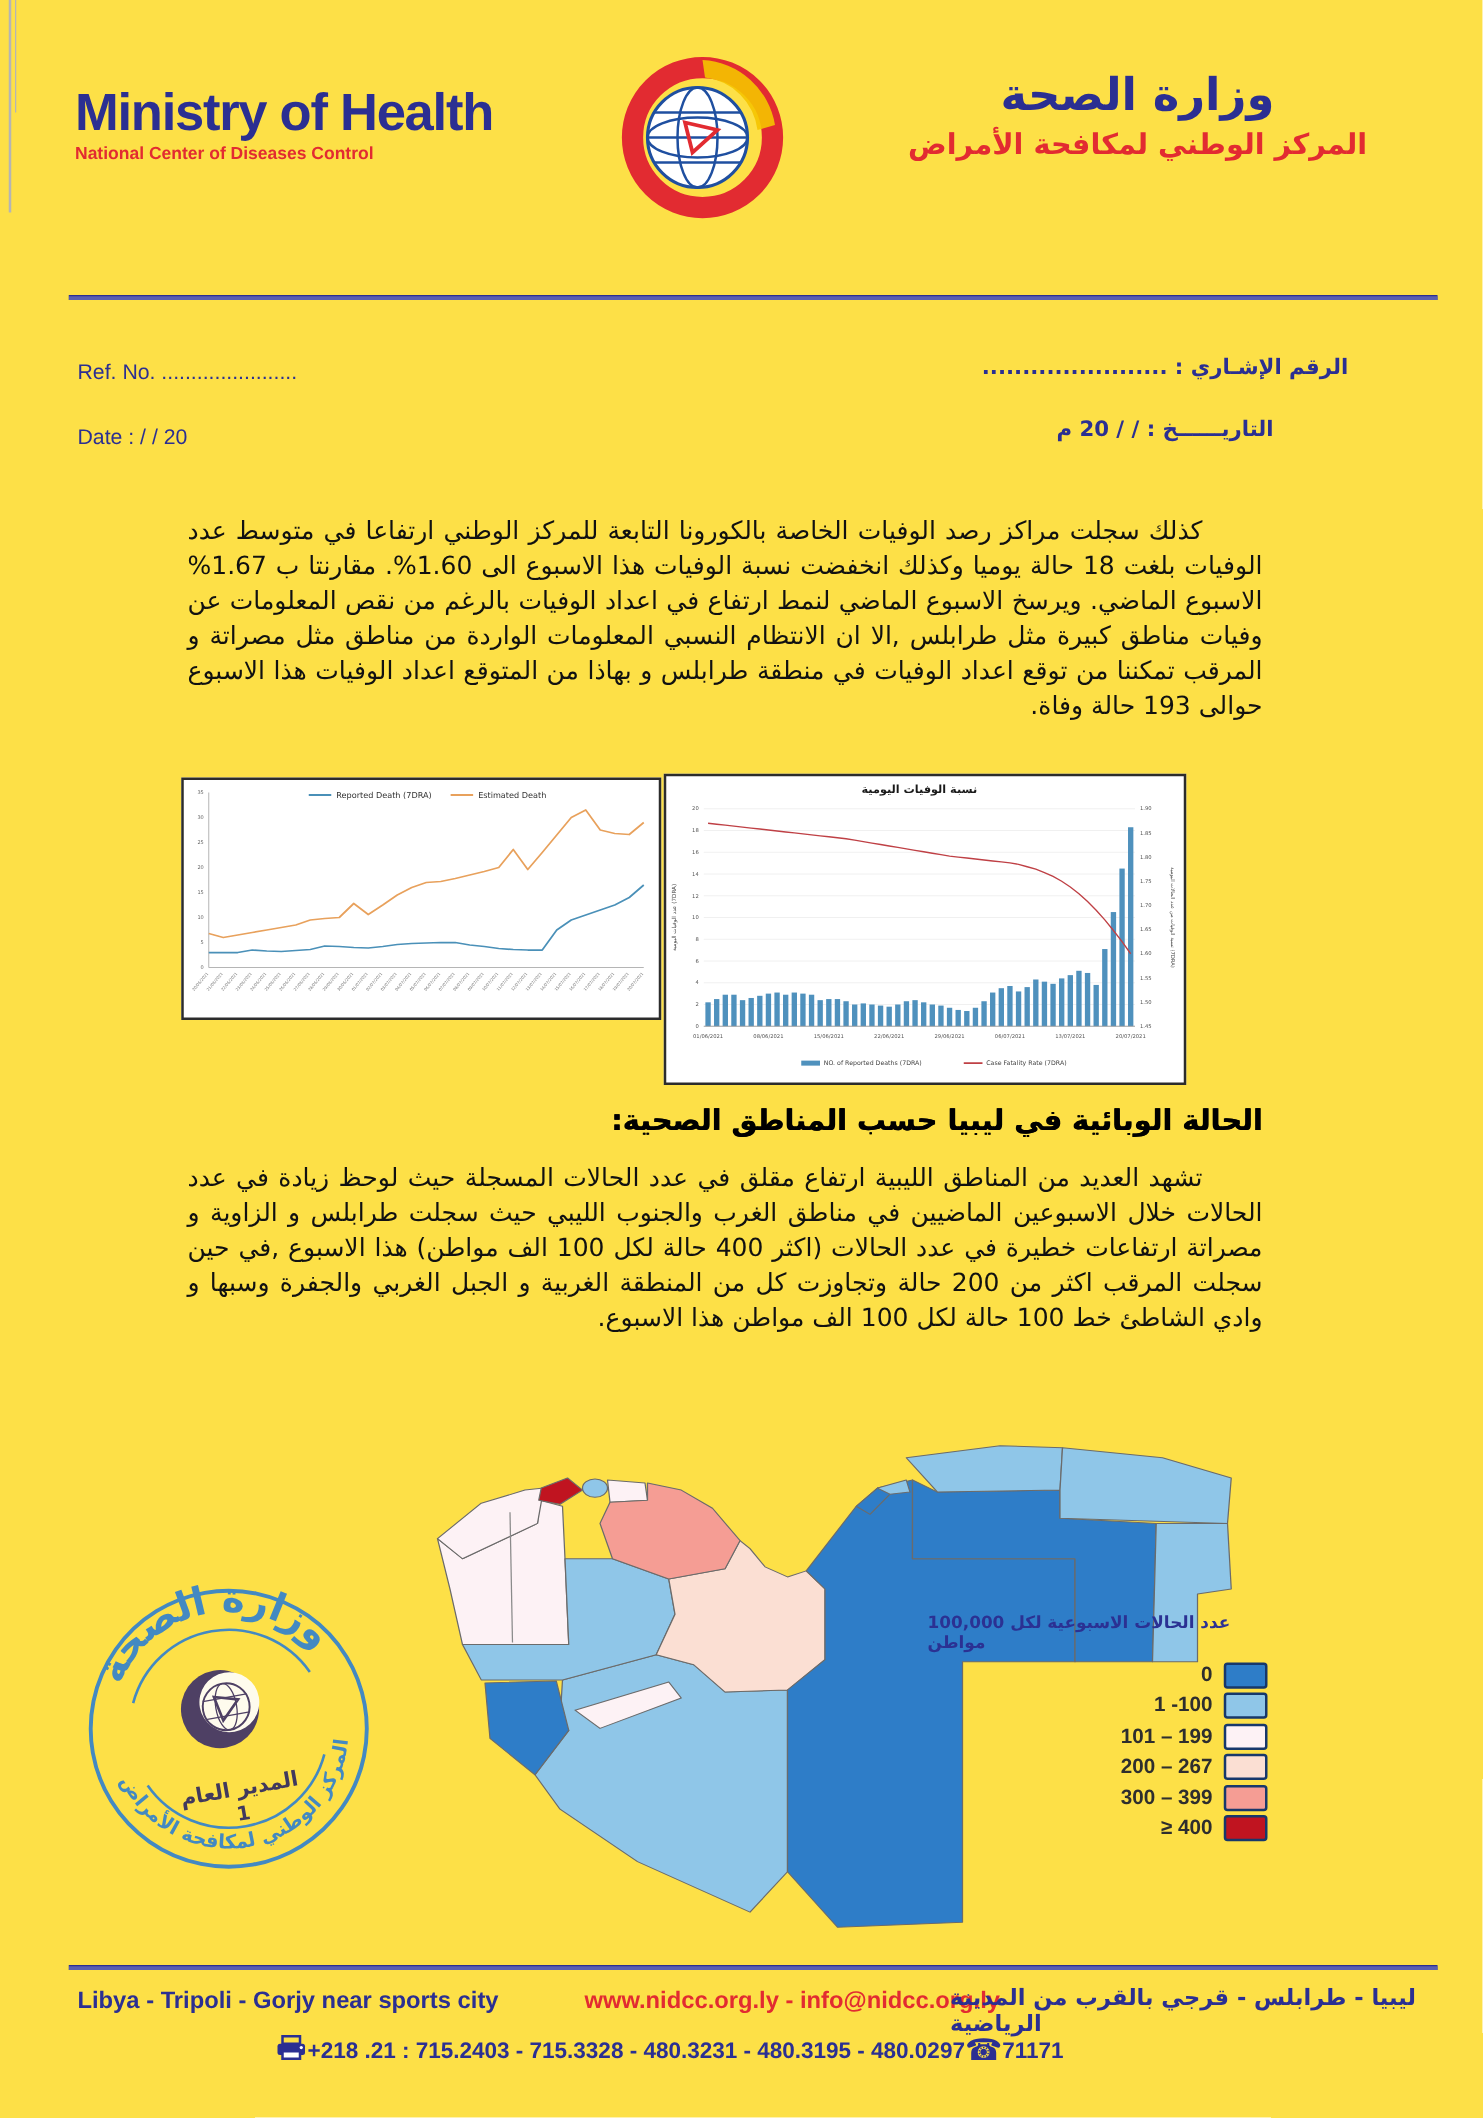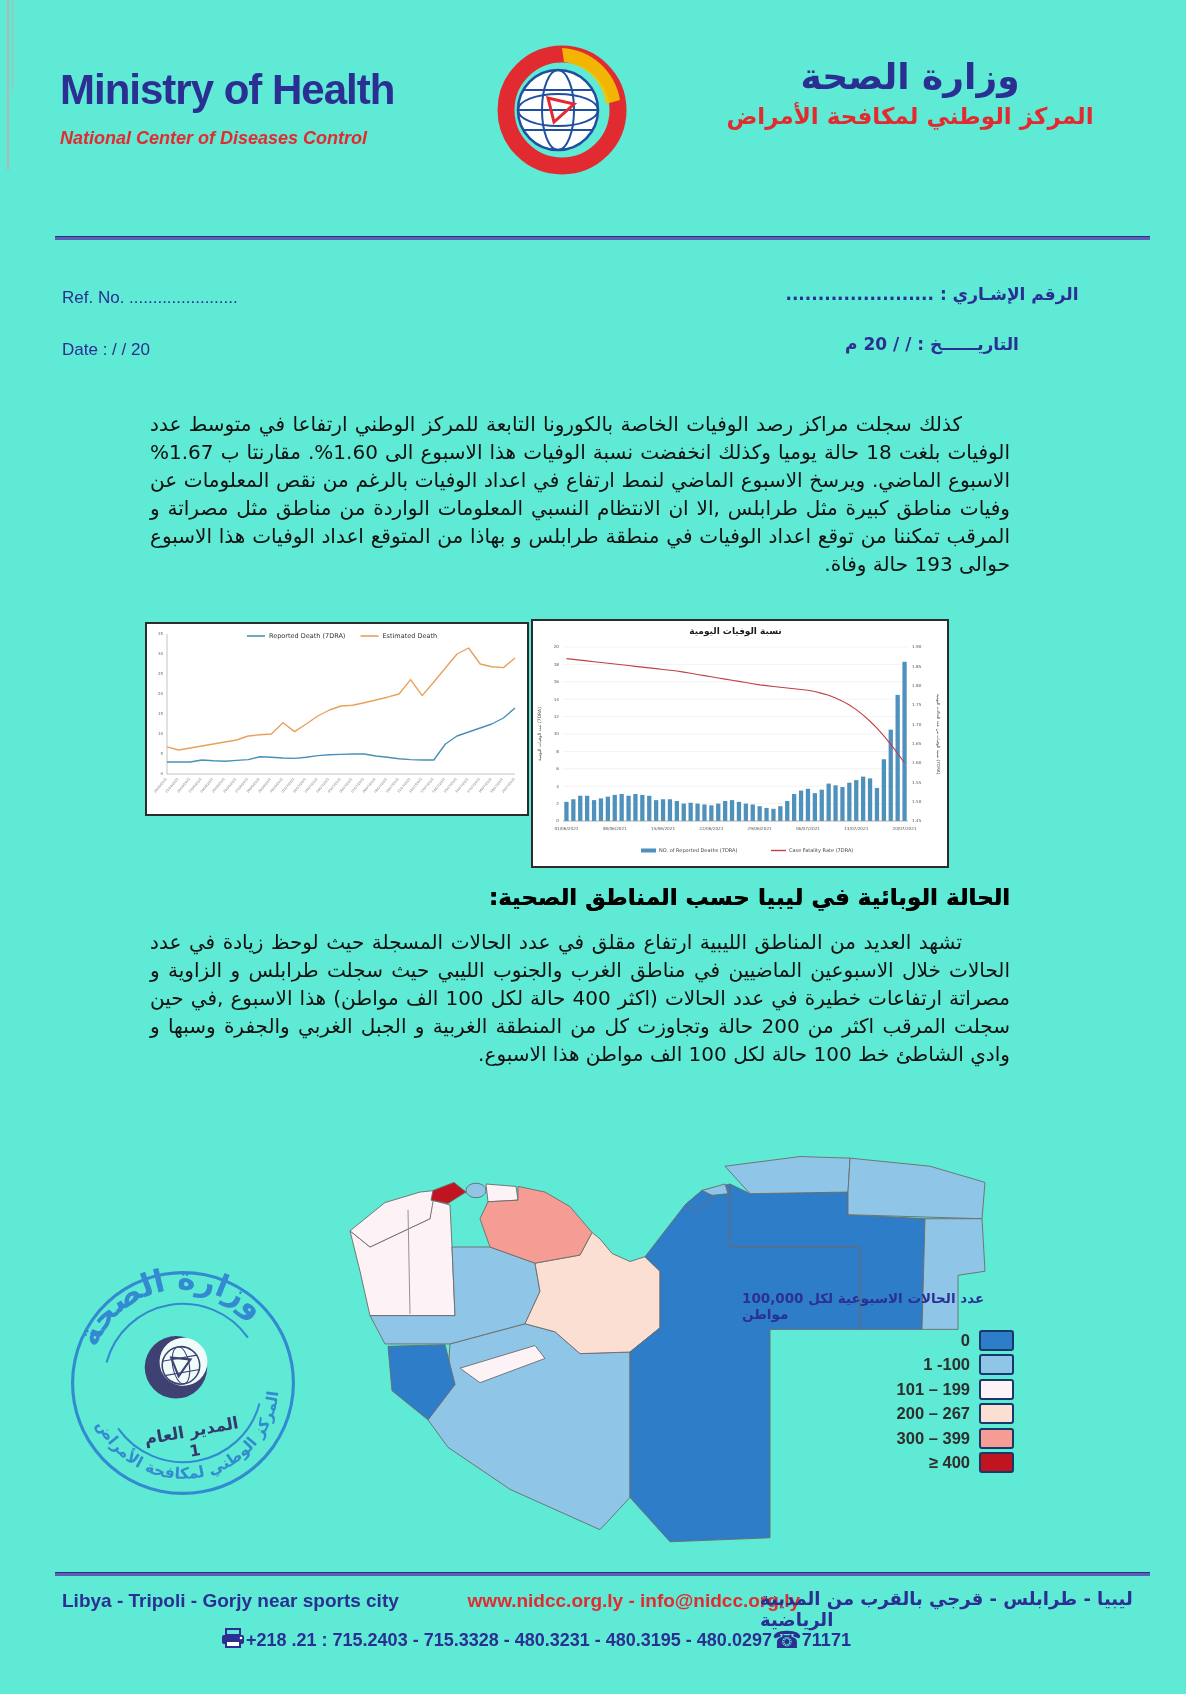--- a/index.html
+++ b/index.html
@@ -1,21 +1,21 @@
 <!DOCTYPE html>
 <html lang="ar"><head>
 <meta charset="utf-8">
 <style>
   html,body{margin:0;padding:0;background:#ffffff;}
-  .page{position:relative;width:1186px;height:1694px;background:#5eead4;overflow:hidden;
+  .page{position:relative;width:1186px;height:1694px;background:#fde047;overflow:hidden;
         font-family:"DejaVu Sans",sans-serif;color:#141414;}
   .abs{position:absolute;}
   .en{font-family:"Liberation Sans","DejaVu Sans",sans-serif;}
   .title-en{font-size:42px;font-weight:bold;color:#2b2f92;letter-spacing:-1px;}
-  .sub-en{font-size:18px;font-weight:bold;color:#e22b31;margin-top:14px;font-style:italic;}
+  .sub-en{font-size:14px;font-weight:bold;color:#e22b31;}
   .title-ar{font-size:36px;font-weight:bold;color:#2b2f92;}
   .sub-ar{font-size:23px;font-weight:bold;color:#e22b31;margin-top:6px;}
   .rule{background:#2b2f92;box-shadow:0 -3px 0 #5a5fb0 inset;}
   .ref-en{font-size:17px;color:#2b2f92;}
   .ref-ar{font-size:17px;font-weight:bold;color:#2b2f92;direction:rtl;text-align:center;}
   .para{direction:rtl;text-align:justify;font-size:20px;line-height:28px;color:#111;text-indent:48px;}
   .heading-ar{direction:rtl;text-align:right;font-size:23px;font-weight:bold;color:#000;
               text-shadow:0.5px 0 0 #000;}
   .chart-box{background:#fff;border:2px solid #2c2c2c;}
   .legend-title{font-size:13.5px;font-weight:bold;color:#2b3193;direction:rtl;text-align:left;}

